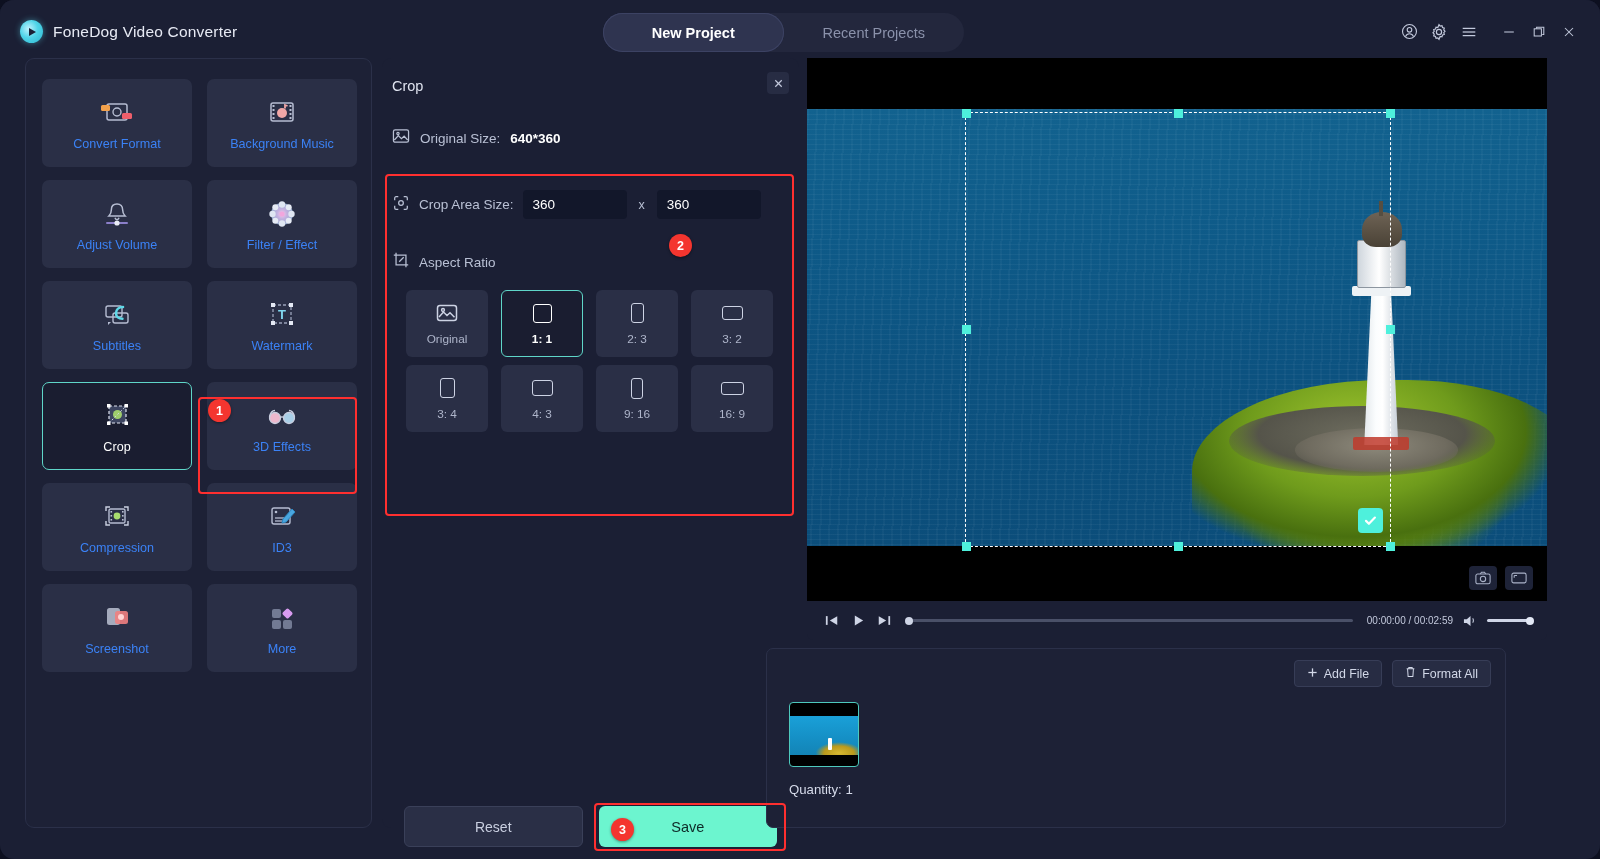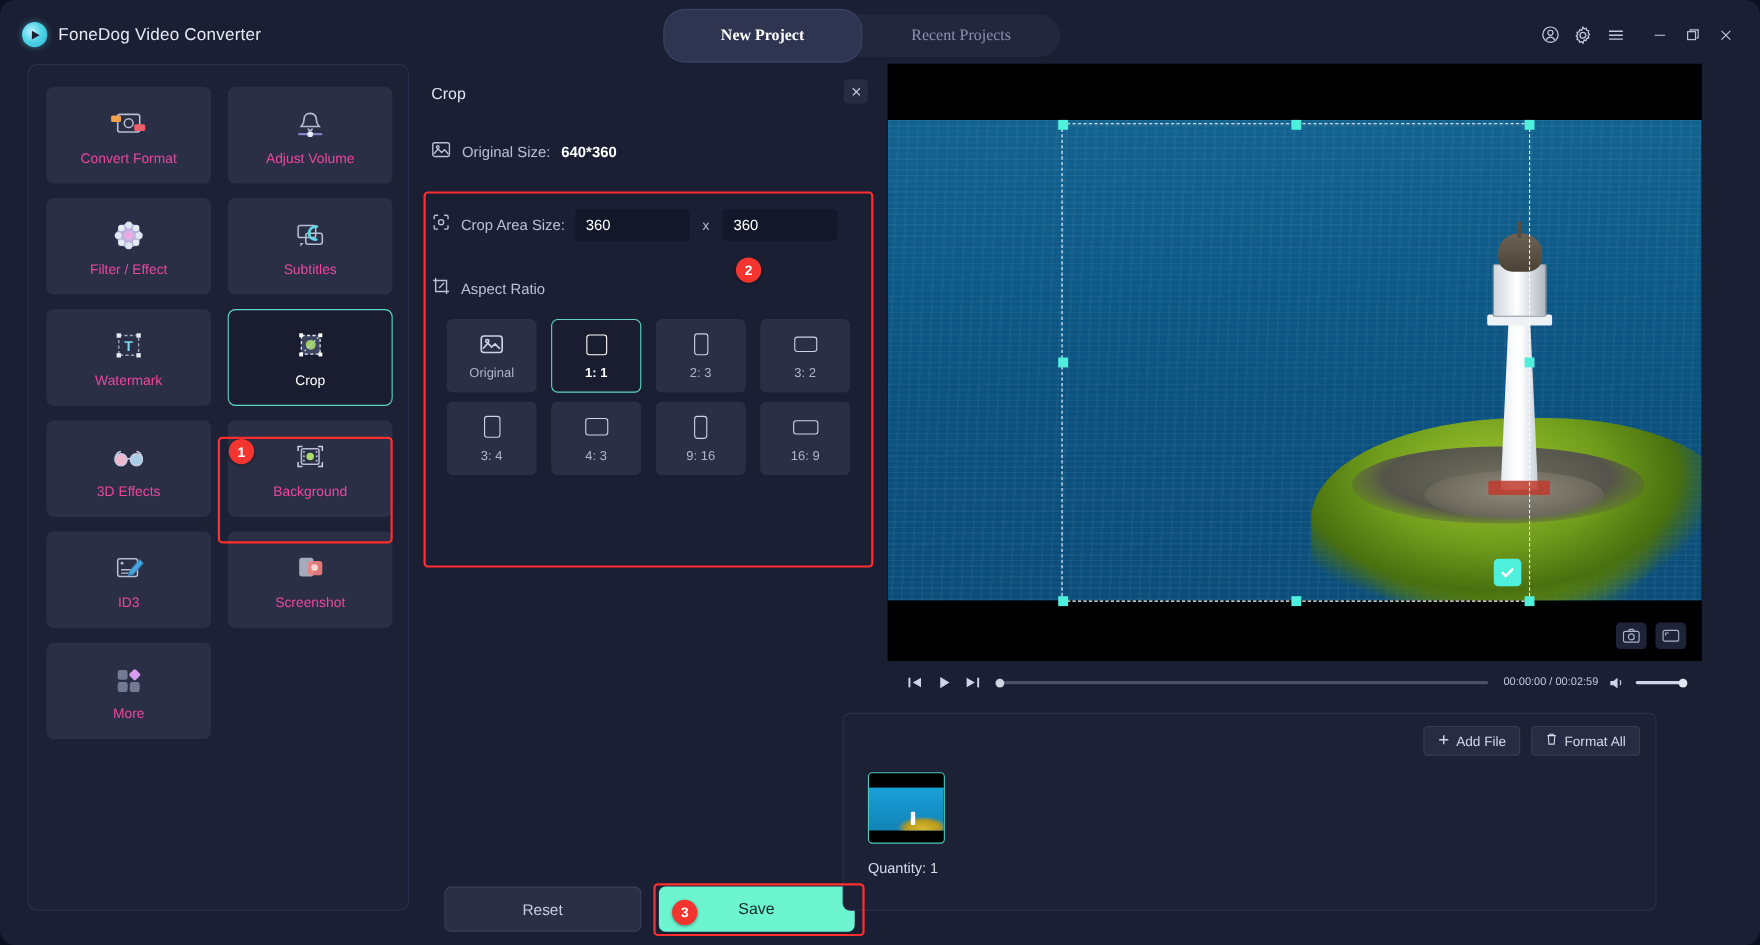--- a/index.html
+++ b/index.html
@@ -41,25 +41,25 @@
   .brand-name { color: #e7eaf4; font-size: 15.5px; letter-spacing: .2px; }
 
   .tabgroup {
     position: absolute; left: 603px; top: 13px;
     width: 361px; height: 39px;
     background: #23273d;
     border-radius: 20px;
     display: flex; align-items: center;
   }
   .tab {
-    flex: 1; height: 49px; border-radius: 20px;
+    flex: 1; height: 39px; border-radius: 20px;
     display: flex; align-items: center; justify-content: center;
     font-size: 14.5px; color: #8b92ab; cursor: pointer;
     border: none; background: transparent;
-    font-family: Liberation Serif, serif;
+    font-family: Liberation Sans, sans-serif;
   }
   .tab.active {
     background: #2f3450; color: #ffffff; font-weight: bold;
     box-shadow: inset 0 0 0 1px #3c4263;
   }
 
   .winbtns {
     position: absolute; right: 16px; top: 0; height: 63px;
     display: flex; align-items: center; gap: 0px;
   }
@@ -94,21 +94,21 @@
     align-items: center; justify-content: center;
     gap: 7px; cursor: pointer;
     border: 1px solid transparent;
   }
   .tool.selected {
     background: #1a1d30;
     border: 1.5px solid #5fd6c8;
     box-shadow: 0 0 0 4px rgba(245,60,60,0);
   }
   .tool-icon { width: 38px; height: 34px; display: flex; align-items: center; justify-content: center; }
-  .tool-label { color: #ec4899; font-size: 12.6px; }
+  .tool-label { color: #3b82f6; font-size: 12.6px; }
   .tool.selected .tool-label { color: #ffffff; }
 
   
   .hl-box {
     position: absolute;
     border: 2.4px solid #ff2f2f;
     border-radius: 4px;
     pointer-events: none;
     z-index: 40;
   }
@@ -462,20 +462,38 @@
           <svg width="34" height="26" viewBox="0 0 34 26">
             <rect x="7" y="4" width="20" height="16" rx="2" fill="none" stroke="#b6bdd2" stroke-width="1.5"></rect>
             <circle cx="17" cy="12" r="4" fill="none" stroke="#b6bdd2" stroke-width="1.4"></circle>
             <rect x="1" y="5" width="9" height="6" rx="1.5" fill="#f2a14c"></rect>
             <rect x="22" y="13" width="10" height="6" rx="1.5" fill="#ef5f6b"></rect>
           </svg>
         </span>
         <span class="tool-label">Convert Format</span>
       </div>
 
+      <div class="tool">
+        <span class="tool-icon">
+          <svg width="34" height="26" viewBox="0 0 34 26">
+            <rect x="6" y="3" width="22" height="18" rx="2" fill="none" stroke="#b6bdd2" stroke-width="1.5"></rect>
+            <circle cx="17" cy="13" r="5" fill="#f1a7a7"></circle>
+            <path d="M20 8.5 L20 5 L22.5 6" stroke="#f1a7a7" stroke-width="1.8" fill="none"></path>
+            <rect x="7.5" y="5" width="2" height="2" fill="#b6bdd2"></rect>
+              <rect x="7.5" y="9" width="2" height="2" fill="#b6bdd2"></rect>
+            <rect x="7.5" y="13" width="2" height="2" fill="#b6bdd2"></rect>
+              <rect x="7.5" y="17" width="2" height="2" fill="#b6bdd2"></rect>
+            <rect x="24.5" y="5" width="2" height="2" fill="#b6bdd2"></rect>
+              <rect x="24.5" y="9" width="2" height="2" fill="#b6bdd2"></rect>
+            <rect x="24.5" y="13" width="2" height="2" fill="#b6bdd2"></rect>
+              <rect x="24.5" y="17" width="2" height="2" fill="#b6bdd2"></rect>
+          </svg>
+        </span>
+        <span class="tool-label">Background Music</span>
+      </div>
 
       <div class="tool">
         <span class="tool-icon">
           <svg width="34" height="28" viewBox="0 0 34 28">
             <path d="M17 4c-3.6 0-5.6 2.4-5.6 5.6 0 4-1.6 5.3-2.6 6.4h16.4c-1-1.1-2.6-2.4-2.6-6.4C22.6 6.4 20.6 4 17 4z" fill="none" stroke="#b6bdd2" stroke-width="1.5"></path>
             <path d="M15 17.8c.3 1.1 1 1.8 2 1.8s1.7-.7 2-1.8" fill="none" stroke="#b6bdd2" stroke-width="1.4"></path>
             <line x1="7" y1="23" x2="27" y2="23" stroke="#8b7fc9" stroke-width="2" stroke-linecap="round"></line>
             <circle cx="17" cy="23" r="2.6" fill="#e9ecf5"></circle>
           </svg>
         </span>
@@ -569,21 +587,21 @@
             <circle cx="16" cy="13" r="3.4" fill="#a8dd6e"></circle>
             <rect x="9.5" y="8" width="1.6" height="1.6" fill="#b6bdd2"></rect>
               <rect x="9.5" y="12" width="1.6" height="1.6" fill="#b6bdd2"></rect>
             <rect x="9.5" y="16" width="1.6" height="1.6" fill="#b6bdd2"></rect>
             <rect x="21" y="8" width="1.6" height="1.6" fill="#b6bdd2"></rect>
               <rect x="21" y="12" width="1.6" height="1.6" fill="#b6bdd2"></rect>
             <rect x="21" y="16" width="1.6" height="1.6" fill="#b6bdd2"></rect>
             <path d="M5 8V4h4M27 8V4h-4M5 18v4h4M27 18v4h-4" stroke="#c9cfe0" stroke-width="1.4" fill="none"></path>
           </svg>
         </span>
-        <span class="tool-label">Background</span>
+        <span class="tool-label">Compression</span>
       </div>
 
       <div class="tool">
         <span class="tool-icon">
           <svg width="32" height="26" viewBox="0 0 32 26">
             <rect x="6" y="4" width="18" height="16" rx="2" fill="none" stroke="#b6bdd2" stroke-width="1.4"></rect>
             <line x1="9" y1="14" x2="20" y2="14" stroke="#b6bdd2" stroke-width="1.3"></line>
             <line x1="9" y1="17" x2="16" y2="17" stroke="#b6bdd2" stroke-width="1.3"></line>
             <circle cx="10" cy="8" r="1.3" fill="#b6bdd2"></circle>
             <path d="M17 15 L26 5 L29 8 L20 18 L16 19z" fill="#4aa7e0" stroke="#2f8ac4" stroke-width="1"></path>

